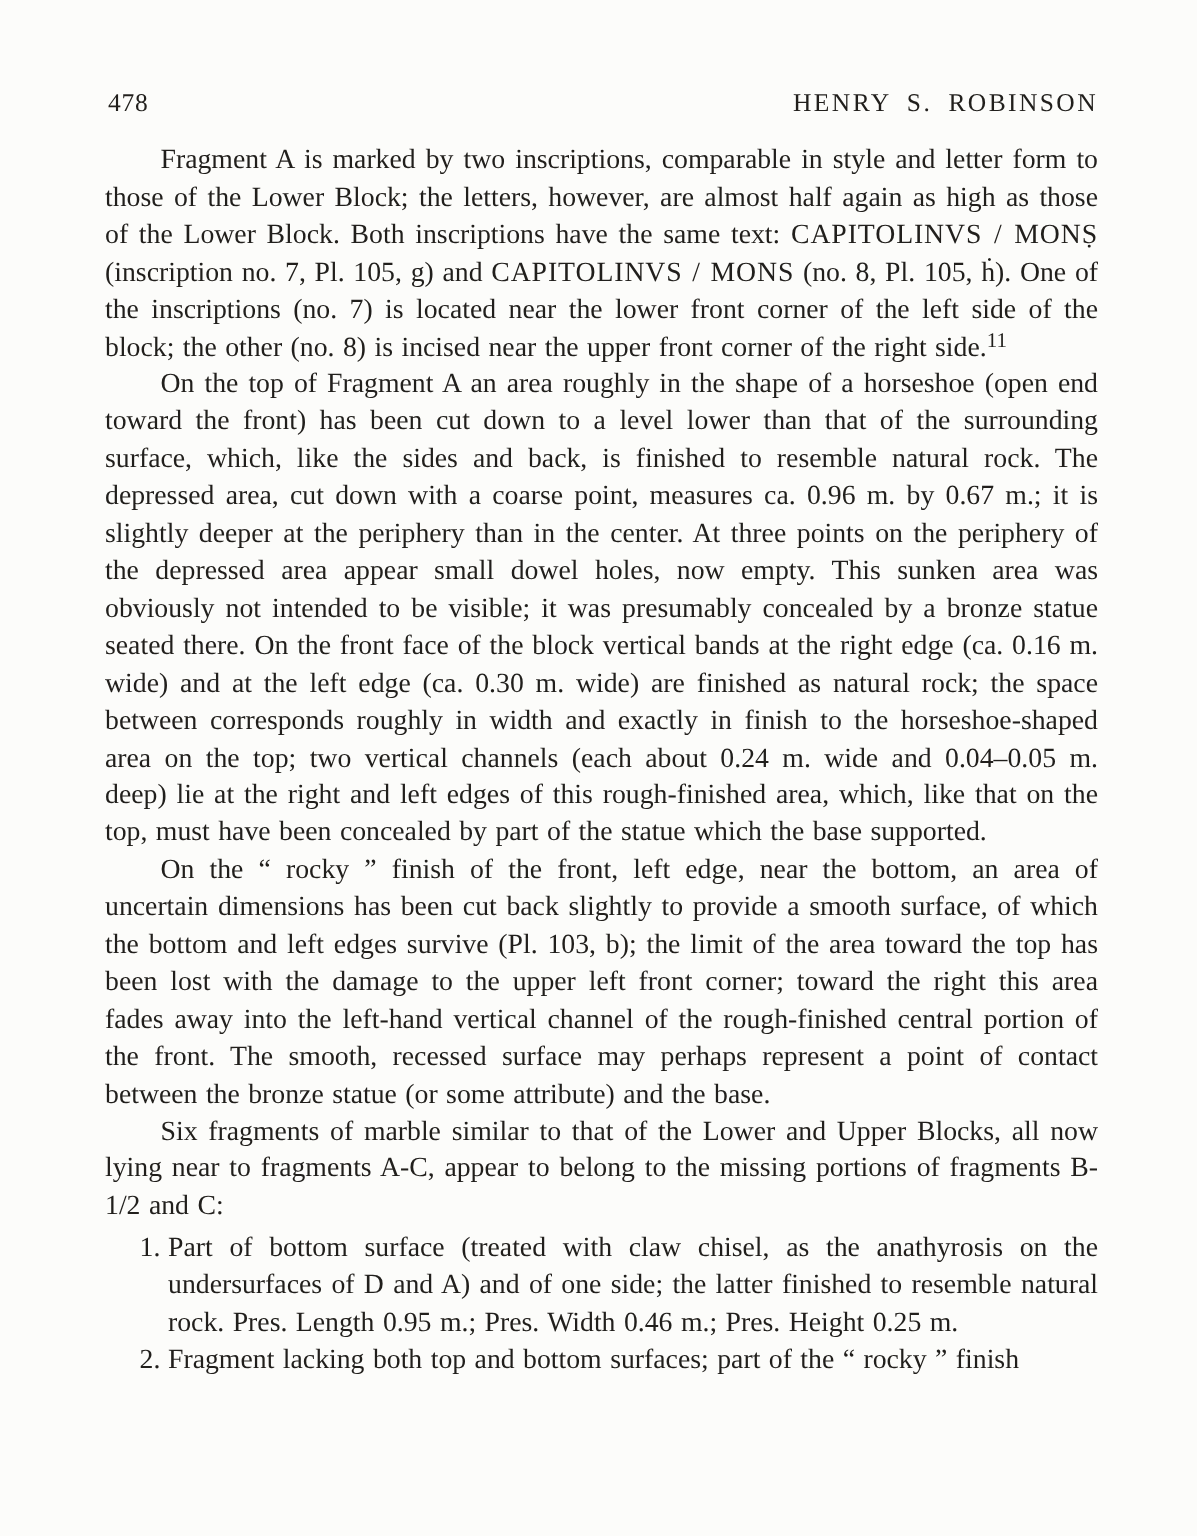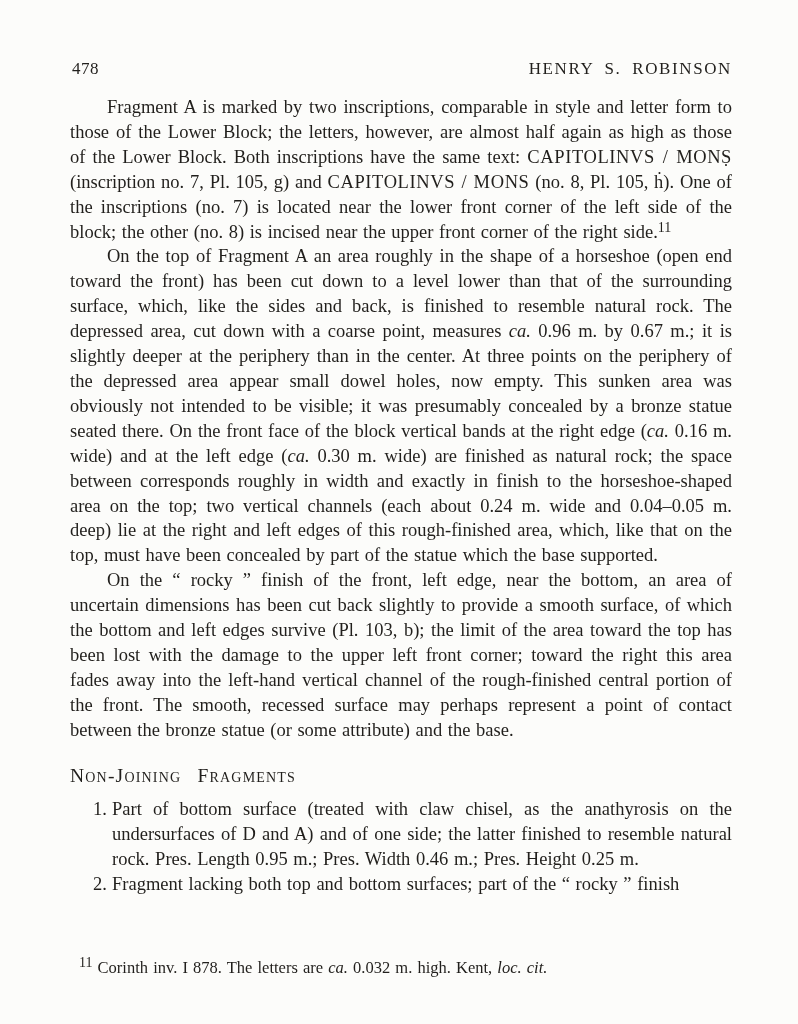--- a/index.html
+++ b/index.html
@@ -47,21 +47,21 @@
     letter-spacing: 1.6px;
     word-spacing: 5px;
   }
   
   .body-text p.para {
     text-align: justify;
     text-indent: 37px;
     hyphens: auto;
   }
   .caps { letter-spacing: 0.6px; }
-  .italic { font-style: italic; }
+  .italic { }
   sup.fn-mark {
     font-size: 14px;
     line-height: 0;
     vertical-align: baseline;
     position: relative;
     top: -6px;
     letter-spacing: 0;
   }
   .section-heading {
     font-weight: normal;
@@ -108,33 +108,30 @@
   </header>
 
   <main class="body-text">
 
     <p class="para"><span>Fragment A is marked by two inscriptions, comparable in style and letter form to those of the Lower Block; the letters, however, are almost half again as high as those of the Lower Block. Both inscriptions have the same text: </span><span class="caps">CAPITOLINVS / MONṢ</span><span> (inscription no. 7, Pl. 105, g) and </span><span class="caps">CAPITOLINVS / MONS</span><span> (no. 8, Pl. 105, ḣ). One of the inscriptions (no. 7) is located near the lower front corner of the left side of the block; the other (no. 8) is incised near the upper front corner of the right side.</span><sup class="fn-mark">11</sup></p>
 
     <p class="para"><span>On the top of Fragment A an area roughly in the shape of a horseshoe (open end toward the front) has been cut down to a level lower than that of the surrounding surface, which, like the sides and back, is finished to resemble natural rock. The depressed area, cut down with a coarse point, measures </span><span class="italic">ca.</span><span> 0.96 m. by 0.67 m.; it is slightly deeper at the periphery than in the center. At three points on the periphery of the depressed area appear small dowel holes, now empty. This sunken area was obviously not intended to be visible; it was presumably concealed by a bronze statue seated there. On the front face of the block vertical bands at the right edge (</span><span class="italic">ca.</span><span> 0.16 m. wide) and at the left edge (</span><span class="italic">ca.</span><span> 0.30 m. wide) are finished as natural rock; the space between corresponds roughly in width and exactly in finish to the horseshoe-shaped area on the top; two vertical channels (each about 0.24 m. wide and 0.04–0.05 m. deep) lie at the right and left edges of this rough-finished area, which, like that on the top, must have been concealed by part of the statue which the base supported.</span></p>
 
     <p class="para"><span>On the “ rocky ” finish of the front, left edge, near the bottom, an area of uncertain dimensions has been cut back slightly to provide a smooth surface, of which the bottom and left edges survive (Pl. 103, b); the limit of the area toward the top has been lost with the damage to the upper left front corner; toward the right this area fades away into the left-hand vertical channel of the rough-finished central portion of the front. The smooth, recessed surface may perhaps represent a point of contact between the bronze statue (or some attribute) and the base.</span></p>
 
-    <h2 class="section-heading">Non-Joining Fragments</h2>
 
+    <p class="para"><span>Six fragments of marble similar to that of the Lower and Upper Blocks, all now lying near to fragments A-C, appear to belong to the missing portions of fragments B-1/2 and C:</span></p>
 
     <ol class="fragment-list">
       <li class="list-item">
         <span class="li-num">1.</span>
         <span class="li-text"><span>Part of bottom surface (treated with claw chisel, as the anathyrosis on the undersurfaces of D and A) and of one side; the latter finished to resemble natural rock. Pres. Length 0.95 m.; Pres. Width 0.46 m.; Pres. Height 0.25 m.</span></span>
       </li>
       <li class="list-item">
         <span class="li-num">2.</span>
         <span class="li-text"><span>Fragment lacking both top and bottom surfaces; part of the “ rocky ” finish</span></span>
       </li>
     </ol>
 
   </main>
 
-  <footer class="footnote">
-    <span><sup class="fn-mark">11</sup><span> Corinth inv. I 878. The letters are </span><span class="italic">ca.</span><span> 0.032 m. high. Kent, </span><span class="italic">loc. cit.</span></span>
-  </footer>
 
 </div>
 
 </body></html>

